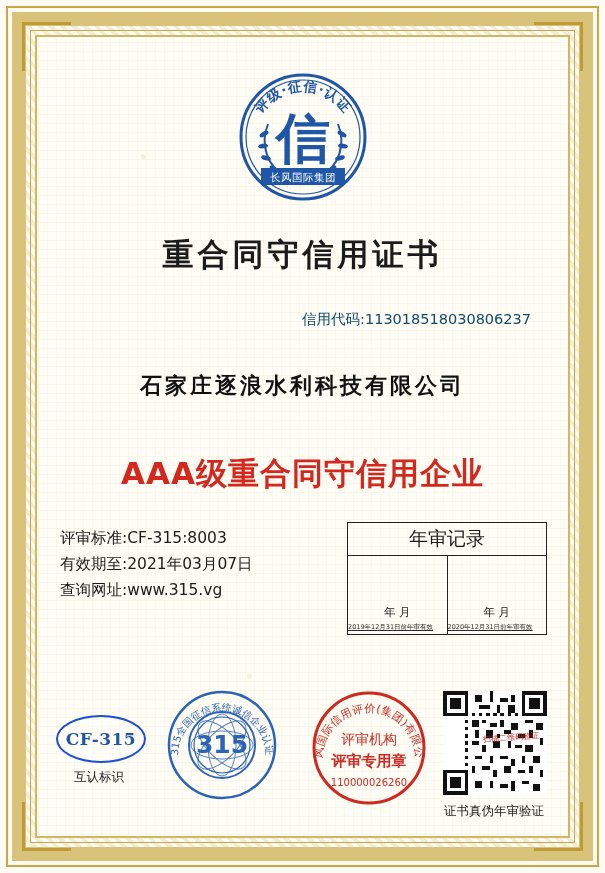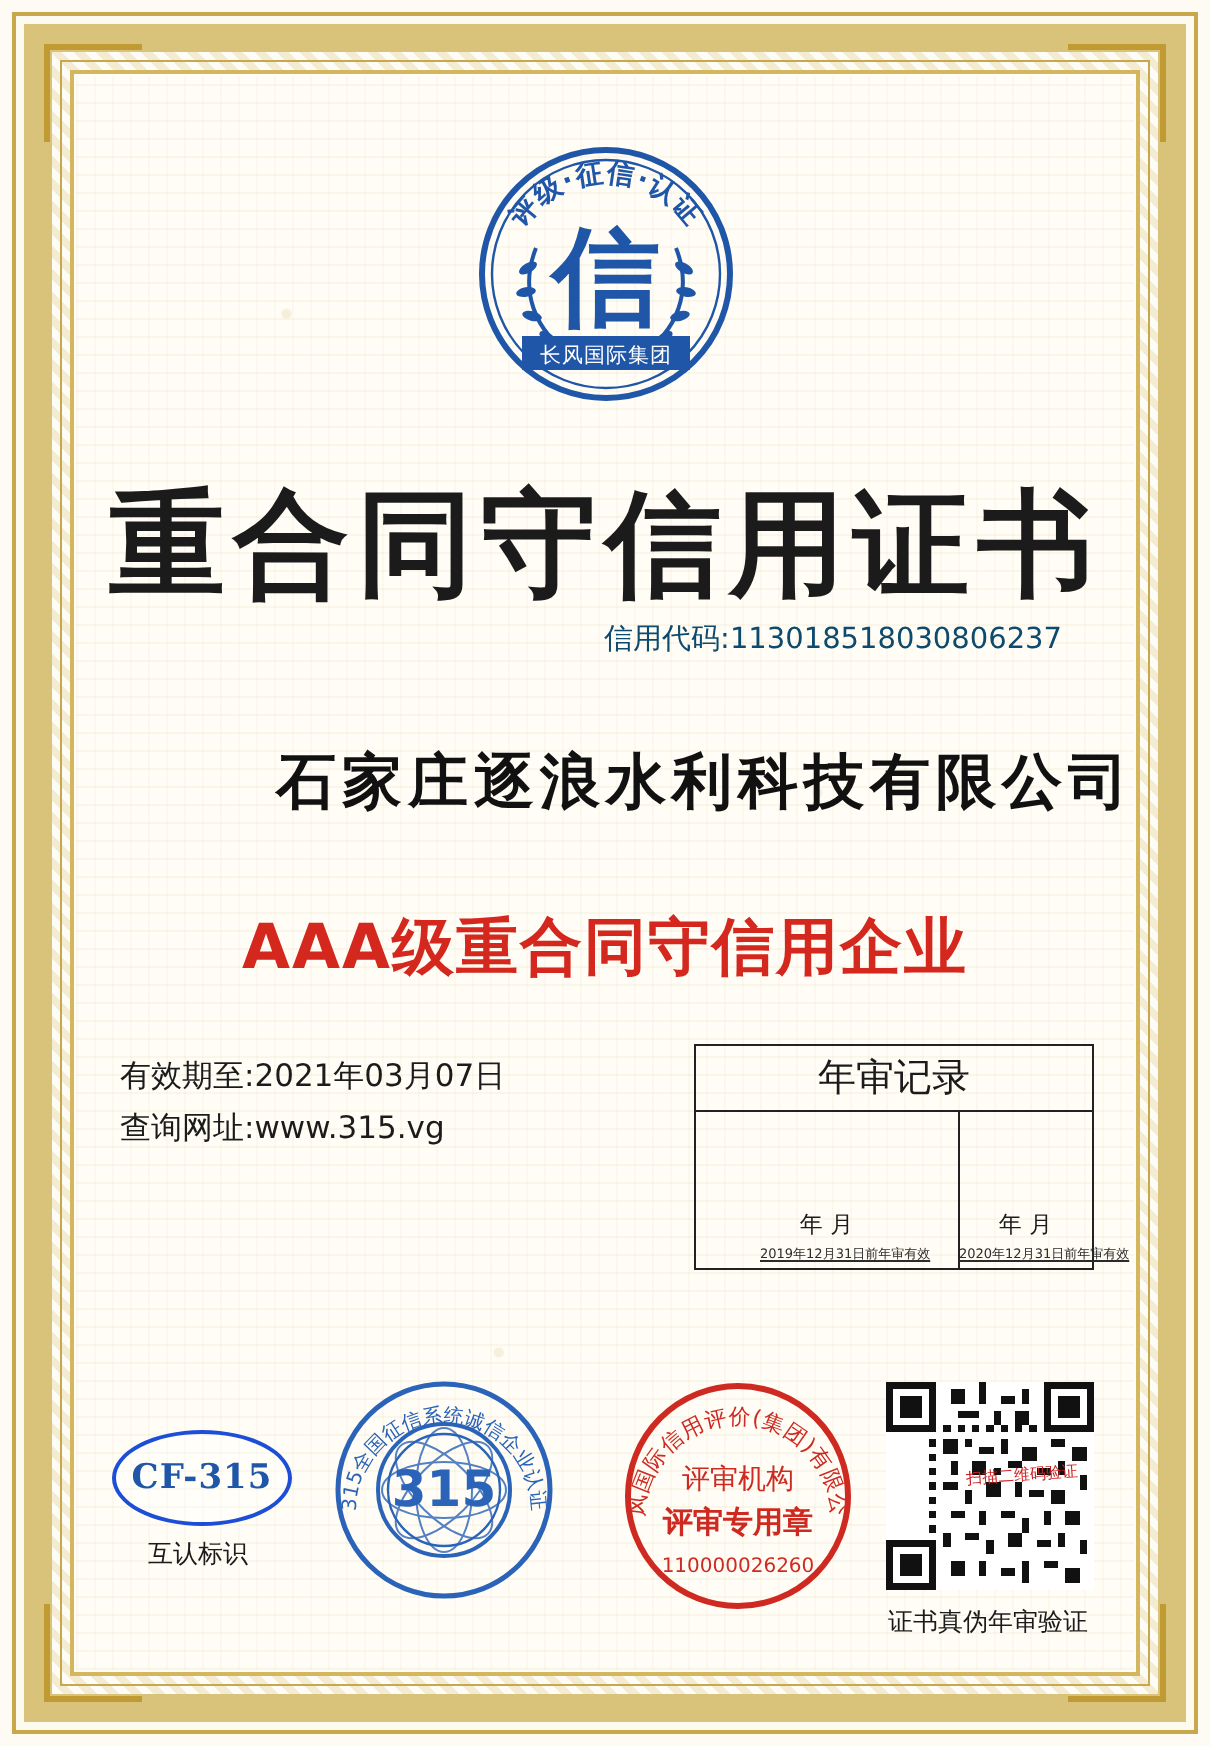--- a/index.html
+++ b/index.html
@@ -97,41 +97,41 @@
   .emblem svg { display: block; }
 
   
   .main-title {
     position: absolute;
     left: 0; right: 0;
     top: 196px;
     text-align: center;
     font-family: "DejaVu Sans", sans-serif;
     font-weight: bold;
-    font-size: 58px;
+    font-size: 31px;
     letter-spacing: 4px;
     color: #1b1b1b;
   }
   .credit-code {
     position: absolute;
     right: 36px;
     top: 272px;
     font-family: "DejaVu Sans", sans-serif;
     font-size: 14.5px;
     color: #0c4a6e;
     letter-spacing: 0px;
   }
   .company-name {
     position: absolute;
     left: 0; right: 0;
     top: 333px;
-    text-align: right;
+    text-align: center;
     font-family: "DejaVu Sans", sans-serif;
     font-weight: bold;
-    font-size: 30px;
+    font-size: 22px;
     letter-spacing: 3px;
     color: #111;
   }
   .grade-line {
     position: absolute;
     left: 0; right: 0;
     top: 415px;
     text-align: center;
     font-family: "DejaVu Sans", sans-serif;
     font-weight: bold;
@@ -169,21 +169,20 @@
     border-bottom: 1.3px solid #222;
     color: #1b1b1b;
   }
   .review-body {
     display: flex;
     height: 78px;
   }
   .review-cell {
     flex: 1 1 50%;
     position: relative;
-    margin-left: 32px;
   }
   .review-cell + .review-cell { border-left: 1.3px solid #222; }
   .review-ym {
     position: absolute;
     bottom: 14px;
     left: 0; right: 0;
     text-align: center;
     font-family: "DejaVu Sans", sans-serif;
     font-size: 11.5px;
     color: #1b1b1b;
@@ -328,20 +327,21 @@
 
     <div class="credit-code">
       <span>信用代码:</span><span>113018518030806237</span>
     </div>
 
     <div class="company-name">石家庄逐浪水利科技有限公司</div>
 
     <div class="grade-line">AAA级重合同守信用企业</div>
 
     <div class="details">
+      <div>评审标准:CF-315:8003</div>
       <div>有效期至:2021年03月07日</div>
       <div>查询网址:www.315.vg</div>
     </div>
 
     <div class="review-table">
       <div class="review-title">年审记录</div>
       <div class="review-body">
         <div class="review-cell">
           <div class="review-ym">年  月</div>
           <div class="review-note">2019年12月31日前年审有效</div>

